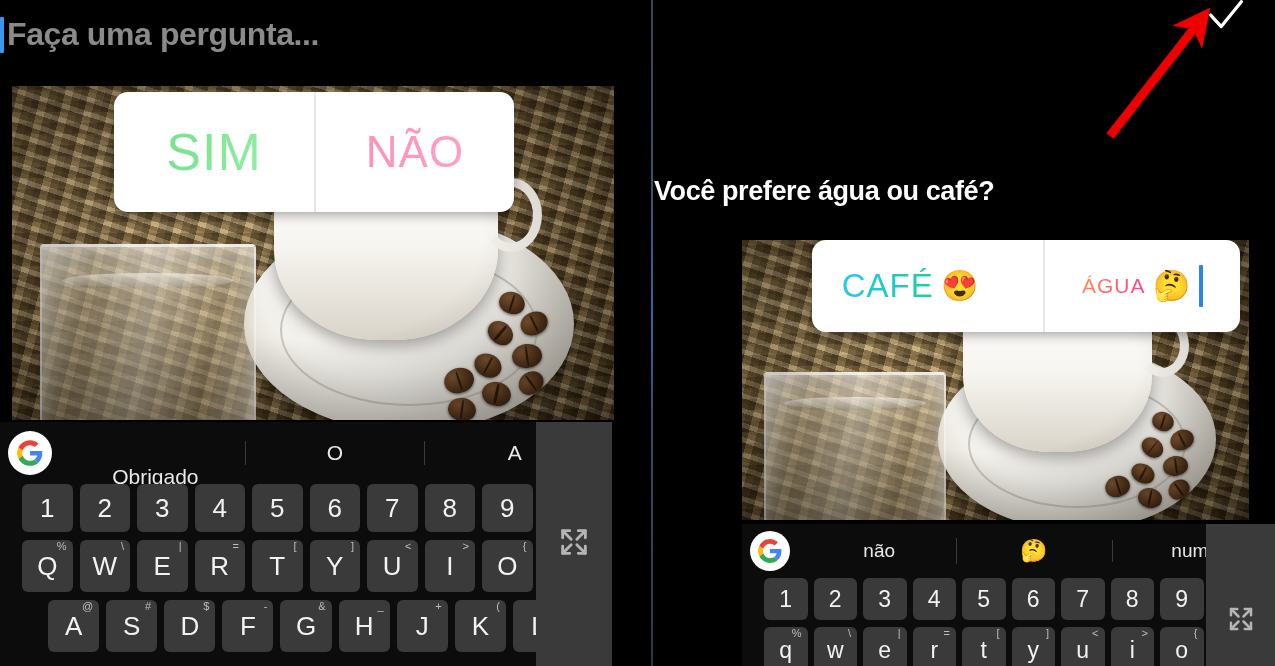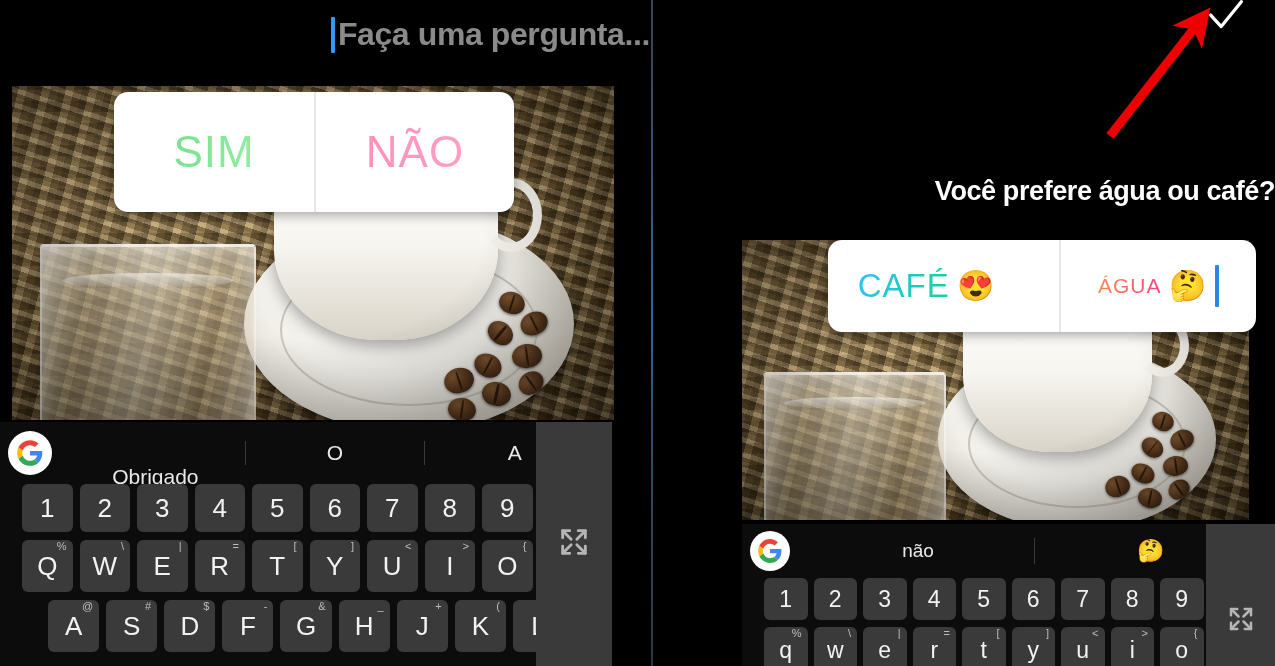--- a/index.html
+++ b/index.html
@@ -179,21 +179,21 @@
     height: 42px;
     background: #2e86de;
     border-radius: 1px;
   }
 
   
   .story-title-row {
     position: absolute;
     display: flex;
     align-items: center;
-    justify-content: flex-end;
+    justify-content: flex-start;
     width: 100%;
   }
   .title-caret {
     width: 4px;
     height: 36px;
     background: #3897f0;
     margin-right: 3px;
     border-radius: 1px;
   }
   .story-title {
@@ -309,21 +309,21 @@
       <div class="bean" style="left:506px; top:286px; width:26px; height:22px; transform:rotate(-36deg);"></div>
       <div class="bean" style="left:436px; top:312px; width:28px; height:23px; transform:rotate(8deg);"></div>
 
       <div class="glass" style="left:28px; top:158px; width:216px; height:190px;"></div>
 
       <div class="photo-vignette"></div>
     </div>
 
     <div class="poll-sticker" style="left:114px; top:92px; width:400px; height:120px;">
       <div class="poll-option">
-        <span class="poll-text grad-yes" style="font-size:44px;">SIM</span>
+        <span class="poll-text grad-yes" style="font-size:52px;">SIM</span>
       </div>
       <div class="poll-option">
         <span class="poll-text grad-no" style="font-size:44px;">NÃO</span>
       </div>
     </div>
 
     <div class="keyboard" style="left:0; top:422px; width:612px; height:244px;">
 
       <div class="kb-suggestions" style="height:62px; padding:0 8px;">
         <div class="g-logo" style="width:44px; height:44px; margin-right:14px;">
@@ -491,21 +491,21 @@
       <div class="bean" style="left:389px; top:224px; width:24px; height:19px; transform:rotate(28deg);"></div>
       <div class="bean" style="left:363px; top:236px; width:25px; height:21px; transform:rotate(-18deg);"></div>
       <div class="bean" style="left:396px; top:248px; width:24px; height:20px; transform:rotate(12deg);"></div>
       <div class="bean" style="left:426px; top:240px; width:22px; height:19px; transform:rotate(-36deg);"></div>
 
       <div class="glass" style="left:22px; top:132px; width:182px; height:160px;"></div>
 
       <div class="photo-vignette"></div>
     </div>
 
-    <div class="poll-sticker" style="left:174px; top:240px; width:428px; height:92px;gap:34px;">
+    <div class="poll-sticker" style="left:158px; top:240px; width:428px; height:92px;gap:34px;">
       <div class="poll-option">
         <span class="poll-text grad-cafe" style="font-size:33px;">CAFÉ</span>
         <span class="poll-emoji">😍</span>
       </div>
       <div class="poll-option">
         <span class="poll-text grad-agua" style="font-size:21px;">ÁGUA</span>
         <span class="poll-emoji">🤔</span>
         <span class="sticker-caret"></span>
       </div>
     </div>
@@ -516,20 +516,21 @@
         <div class="g-logo" style="width:40px; height:40px; margin-right:12px;">
           <svg width="26" height="26" viewBox="0 0 48 48" aria-hidden="true">
             <path fill="#4285F4" d="M45.1 24.5c0-1.6-.1-2.8-.4-4H24v7.6h12.1c-.2 2-1.6 5-4.5 7l6.9 5.4c4.1-3.8 6.6-9.4 6.6-16z"></path>
             <path fill="#34A853" d="M24 46c6 0 11-2 14.5-5.4l-6.9-5.4c-1.9 1.3-4.4 2.2-7.6 2.2-5.8 0-10.7-3.8-12.5-9.1l-7.1 5.5C7.9 41 15.4 46 24 46z"></path>
             <path fill="#FBBC05" d="M11.5 28.3c-.5-1.4-.8-2.8-.8-4.3s.3-3 .7-4.3l-7.1-5.5C2.8 17.1 2 20.4 2 24s.8 6.9 2.3 9.8l7.2-5.5z"></path>
             <path fill="#EA4335" d="M24 10.6c4.1 0 6.9 1.8 8.5 3.3l6.2-6C34.9 4.4 30 2 24 2 15.4 2 7.9 7 4.3 14.2l7.1 5.5c1.8-5.3 6.8-9.1 12.6-9.1z"></path>
           </svg>
         </div>
         <div class="sugg" style="font-size:19px;">não</div>
         <div class="sugg" style="font-size:22px;">🤔</div>
+        <div class="sugg" style="font-size:19px;">num</div>
       </div>
 
       <div class="kb-row" style="height:42px; gap:6px; padding:0 22px;" id="right-number-row">
           <div class="key" style="font-size: 23px;">1</div>
           <div class="key" style="font-size: 23px;">2</div>
           <div class="key" style="font-size: 23px;">3</div>
           <div class="key" style="font-size: 23px;">4</div>
           <div class="key" style="font-size: 23px;">5</div>
           <div class="key" style="font-size: 23px;">6</div>
           <div class="key" style="font-size: 23px;">7</div>

